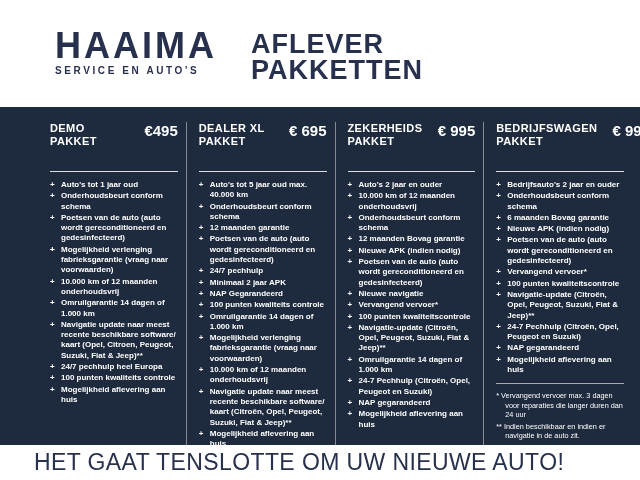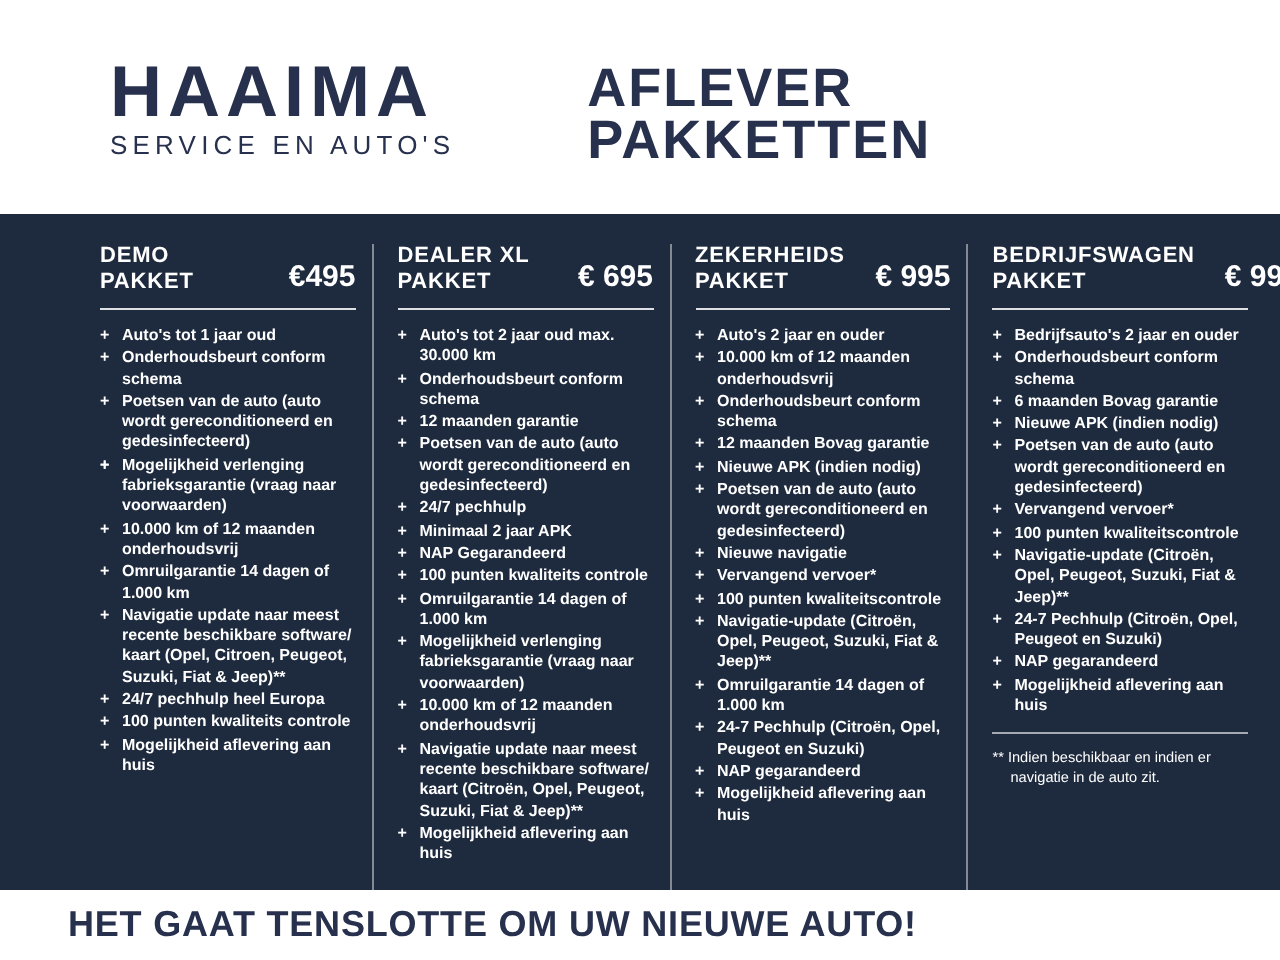--- a/index.html
+++ b/index.html
@@ -4,70 +4,70 @@
 <style>
   * { box-sizing: border-box; }
   html, body { margin: 0; padding: 0; }
   body {
     width: 640px; height: 480px; overflow: hidden;
     background: #ffffff;
     font-family: "Liberation Sans", sans-serif;
   }
 
   
-  .header { height: 107px; display: flex; align-items: flex-start; padding: 30px 0 0 55px; gap: 32px; }
+  .header { height: 107px; display: flex; align-items: flex-start; padding: 30px 0 0 55px; }
   .logo-name {
     font-size: 36px; font-weight: 800; letter-spacing: 3px;
     color: var(--navy-text); line-height: 32px;
   }
   .logo-tagline {
-    font-size: 13px; font-weight: 400; letter-spacing: 2.6px;
+    font-size: 10px; font-weight: 700; letter-spacing: 2.6px;
     color: var(--navy-text); margin-top: 3px;
   }
   .title {
     margin-left: 34px; padding-top: 1px;
     font-size: 27px; font-weight: 700; letter-spacing: 1px;
     color: var(--navy-text); line-height: 26px;
   }
 
   
   .band {
     height: 338px; background: var(--navy-band);
     padding: 15px 8px 0 50px; overflow: hidden;
   }
   .columns { display: flex; height: 100%; }
   .pkg { flex: 1; padding: 0 8px 0 12px; min-width: 0; }
   .pkg:first-child { padding-left: 0; }
   .pkg + .pkg { border-left: 1px solid rgba(255,255,255,.45); }
 
   .pkg-head {
-    display: flex; justify-content: space-between; align-items: flex-end;
+    display: flex; justify-content: space-between; 
     border-bottom: 1px solid rgba(255,255,255,.85);
-    padding-bottom: 7px; margin-bottom: 8px; color: #fff;
+    padding-bottom: 24px; margin-bottom: 8px; color: #fff;
   }
   .pkg-name { font-size: 11px; font-weight: 700; letter-spacing: .4px; line-height: 12.5px; }
   .pkg-price { font-size: 15px; font-weight: 700; white-space: nowrap; margin-left: 15px; }
 
   .item {
     position: relative; padding-left: 11px; margin-bottom: 1px;
     color: #fff; font-size: 8px; font-weight: 600; line-height: 10.3px;
   }
   .plus { position: absolute; left: 0; top: 0; font-weight: 700; }
 
   .fnotes { margin-top: 8px; border-top: 1px solid rgba(255,255,255,.6); padding-top: 7px; }
   .fnotes:empty { display: none; }
   .fnote {
     color: #fff; font-size: 7.3px; font-weight: 500; line-height: 9.5px;
     padding-left: 9px; text-indent: -9px; margin-bottom: 2px;
   }
 
   
   .footer { height: 35px; display: flex; align-items: center; padding-left: 34px; }
   .footer-tagline {
-    font-size: 18px; font-weight: 700; letter-spacing: .4px;
+    font-size: 23px; font-weight: 400; letter-spacing: .4px;
     color: var(--navy-text); white-space: nowrap;
   }
 </style>
 </head>
 <body>
 
 <div class="header">
   <div>
     <div class="logo-name">HAAIMA</div>
     <div class="logo-tagline">SERVICE EN AUTO'S</div>
@@ -105,21 +105,21 @@
   </div>
       <div class="pkg">
     <div class="pkg-head">
       <div class="pkg-name">
         <div>DEALER XL</div>
         <div>PAKKET</div>
       </div>
       <div class="pkg-price">€ 695</div>
     </div>
     <div>
-          <div class="item"><span class="plus">+</span><span>Auto's tot 2 jaar oud max. 30.000 km</span></div>
+          <div class="item"><span class="plus">+</span><span>Auto's tot 5 jaar oud max. 40.000 km</span></div>
           <div class="item"><span class="plus">+</span><span>Onderhoudsbeurt conform schema</span></div>
           <div class="item"><span class="plus">+</span><span>12 maanden garantie</span></div>
           <div class="item"><span class="plus">+</span><span>Poetsen van de auto (auto wordt gereconditioneerd en gedesinfecteerd)</span></div>
           <div class="item"><span class="plus">+</span><span>24/7 pechhulp</span></div>
           <div class="item"><span class="plus">+</span><span>Minimaal 2 jaar APK</span></div>
           <div class="item"><span class="plus">+</span><span>NAP Gegarandeerd</span></div>
           <div class="item"><span class="plus">+</span><span>100 punten kwaliteits controle</span></div>
           <div class="item"><span class="plus">+</span><span>Omruilgarantie 14 dagen of 1.000 km</span></div>
           <div class="item"><span class="plus">+</span><span>Mogelijkheid verlenging fabrieksgarantie (vraag naar voorwaarden)</span></div>
           <div class="item"><span class="plus">+</span><span>10.000 km of 12 maanden onderhoudsvrij</span></div>
@@ -169,20 +169,21 @@
           <div class="item"><span class="plus">+</span><span>Nieuwe APK (indien nodig)</span></div>
           <div class="item"><span class="plus">+</span><span>Poetsen van de auto (auto wordt gereconditioneerd en gedesinfecteerd)</span></div>
           <div class="item"><span class="plus">+</span><span>Vervangend vervoer*</span></div>
           <div class="item"><span class="plus">+</span><span>100 punten kwaliteitscontrole</span></div>
           <div class="item"><span class="plus">+</span><span>Navigatie-update (Citroën, Opel, Peugeot, Suzuki, Fiat &amp; Jeep)**</span></div>
           <div class="item"><span class="plus">+</span><span>24-7 Pechhulp (Citroën, Opel, Peugeot en Suzuki)</span></div>
           <div class="item"><span class="plus">+</span><span>NAP gegarandeerd</span></div>
           <div class="item"><span class="plus">+</span><span>Mogelijkheid aflevering aan huis</span></div>
         </div>
     <div class="fnotes">
+          <div class="fnote">* Vervangend vervoer max. 3 dagen voor reparaties die langer duren dan 24 uur</div>
           <div class="fnote">** Indien beschikbaar en indien er navigatie in de auto zit.</div>
         </div>
   </div>
     </div>
 </div>
 
 <div class="footer">
   <div class="footer-tagline">HET GAAT TENSLOTTE OM UW NIEUWE AUTO!</div>
 </div>
 

